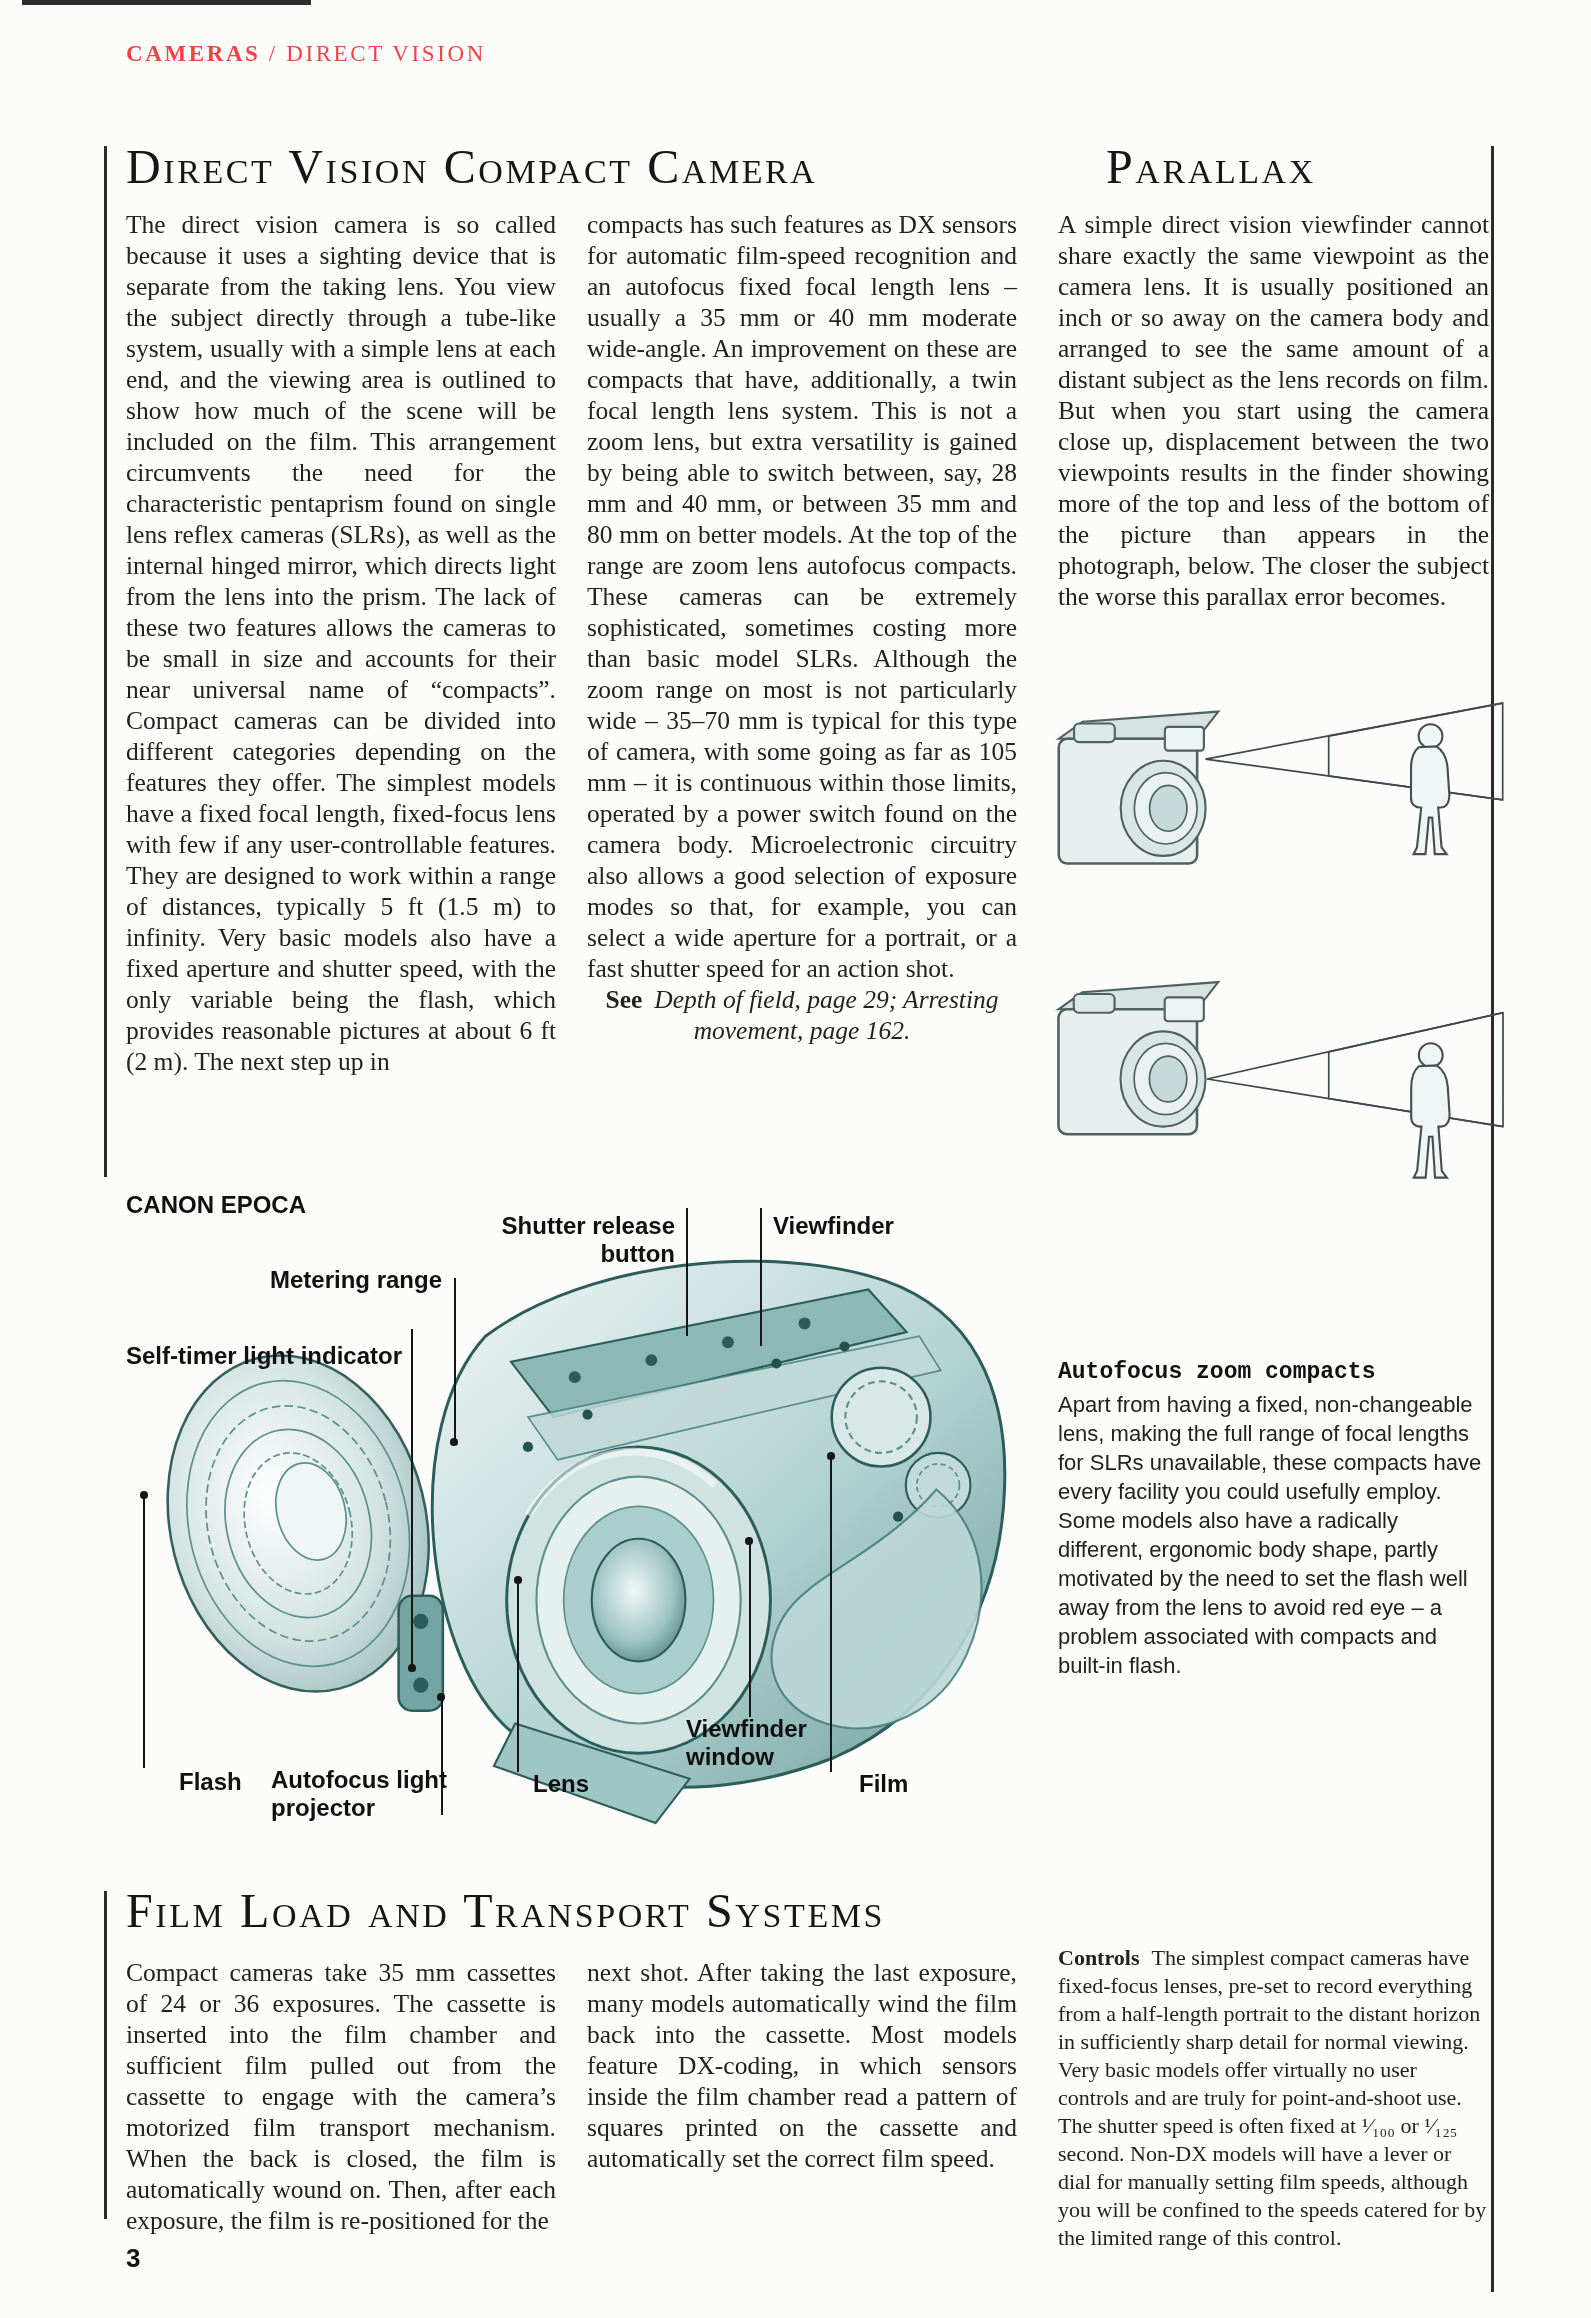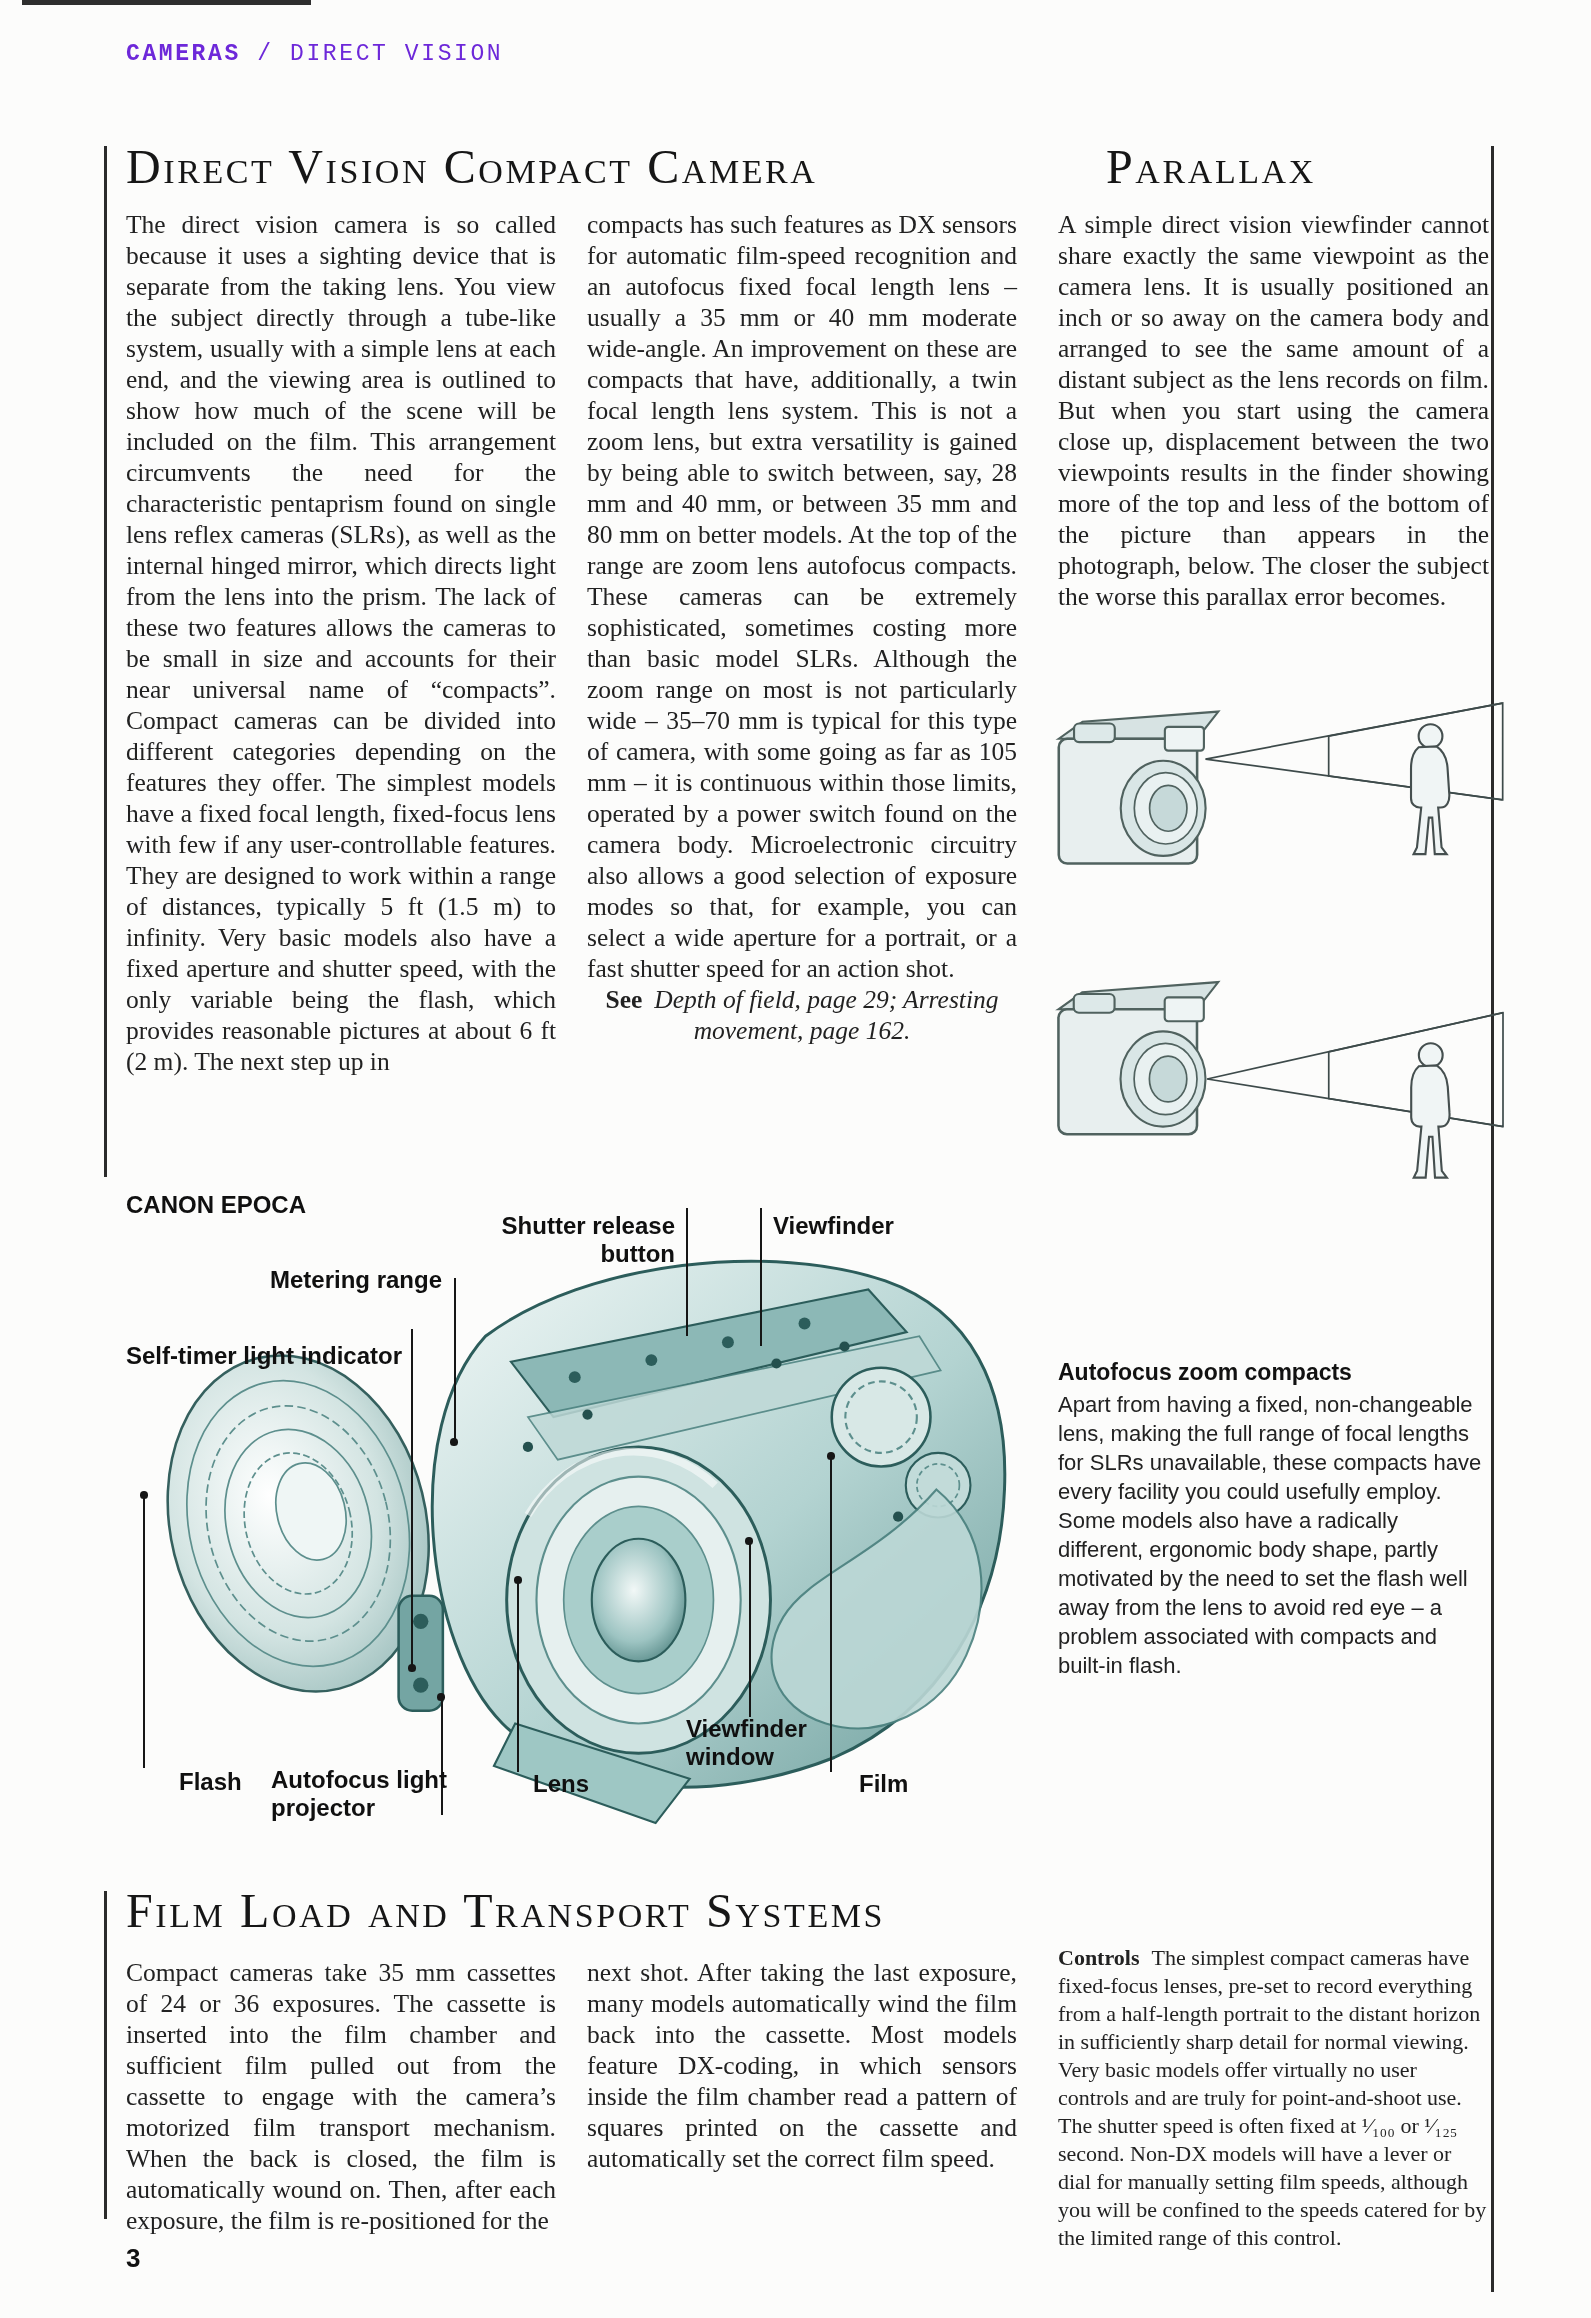--- a/index.html
+++ b/index.html
@@ -1,28 +1,28 @@
 <!DOCTYPE html>
 <html style="font-size:13.6px"><head>
 <meta charset="utf-8">
 <style>
   html,body{margin:0;padding:0;background:#e9e9e9;}
   .page{position:relative;width:1591px;height:2319px;background:#fcfcfb;
         font-family:"Liberation Serif",serif;color:#1d1d1d;overflow:hidden;}
   .abs{position:absolute;}
   .rule-v{position:absolute;width:2.6px;background:#2b2b2b;}
-  .kicker{font-family:Liberation Mono, monospace;font-size:23px;letter-spacing:2.6px;color:#6d28d9;white-space:nowrap;}
+  .kicker{font-family:Liberation Serif, serif;font-size:23px;letter-spacing:2.6px;color:#ef4444;white-space:nowrap;}
   .kicker .b{font-weight:700;}
   .headline{font-family:"Liberation Serif",serif;font-variant:small-caps;font-weight:400;
             font-size:48px;letter-spacing:2.6px;color:#161616;white-space:nowrap;line-height:1;}
   .serif-col{font-size:25.5px;line-height:31px;text-align:justify;color:#222;}
   .see-line{margin-top:0;}
   .see-label{font-weight:700;margin-right:12px;}
   .see-refs{font-style:italic;}
-  .sidebar-title{font-family:Liberation Sans, sans-serif;font-weight:700;font-size:23px;line-height:29px;color:#111;}
+  .sidebar-title{font-family:Liberation Mono, monospace;font-weight:700;font-size:23px;line-height:29px;color:#111;}
   .sidebar-body{font-family:"Liberation Sans",sans-serif;font-size:22px;line-height:29px;color:#222;text-align:left;}
   .controls-body{font-family:Liberation Serif, serif;font-size:22px;line-height:28px;color:#222;}
   .controls-label{font-weight:700;margin-right:12px;}
   .diagram-label{font-family:"Liberation Sans",sans-serif;font-weight:700;font-size:24px;line-height:28px;color:#101010;}
   .ra{text-align:right;}
   .leader{position:absolute;width:1.7px;background:#161616;}
   .dot{position:absolute;width:7.7px;height:7.7px;border-radius:50%;background:#161616;}
   .pagenum{font-family:"Liberation Sans",sans-serif;font-weight:700;font-size:26px;color:#111;}
   .edge-mark{position:absolute;background:#2e2e2e;}
   svg{display:block;}

